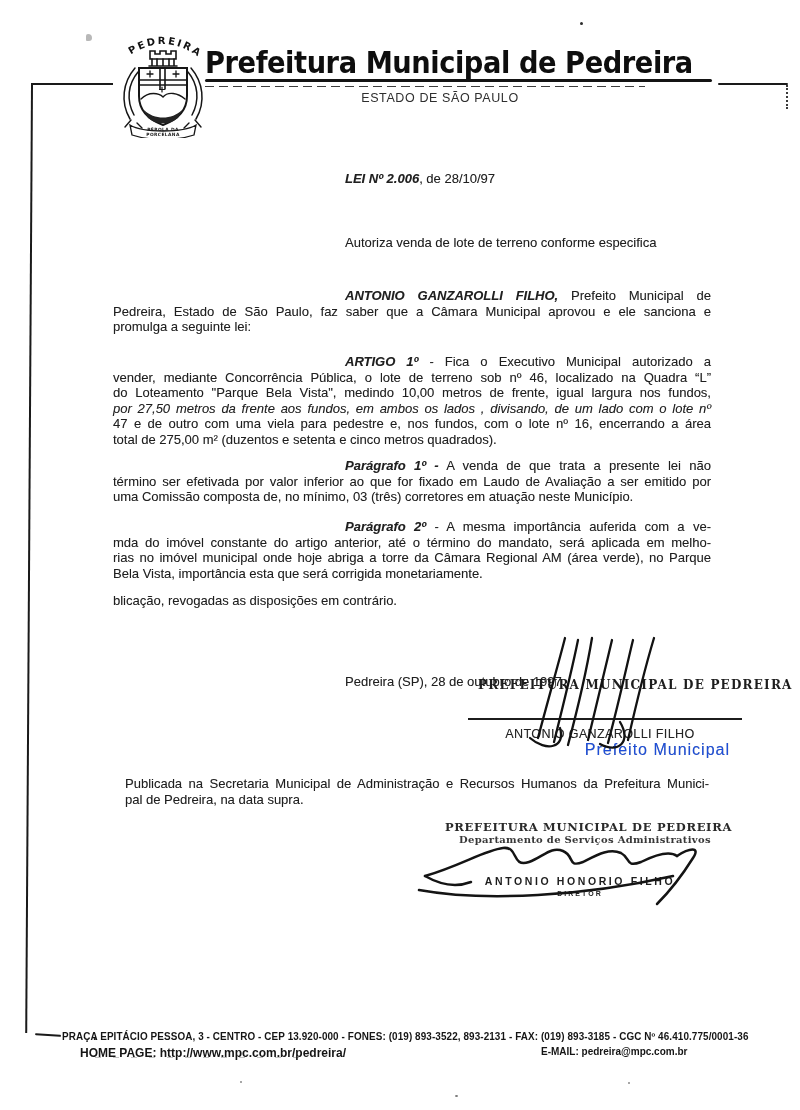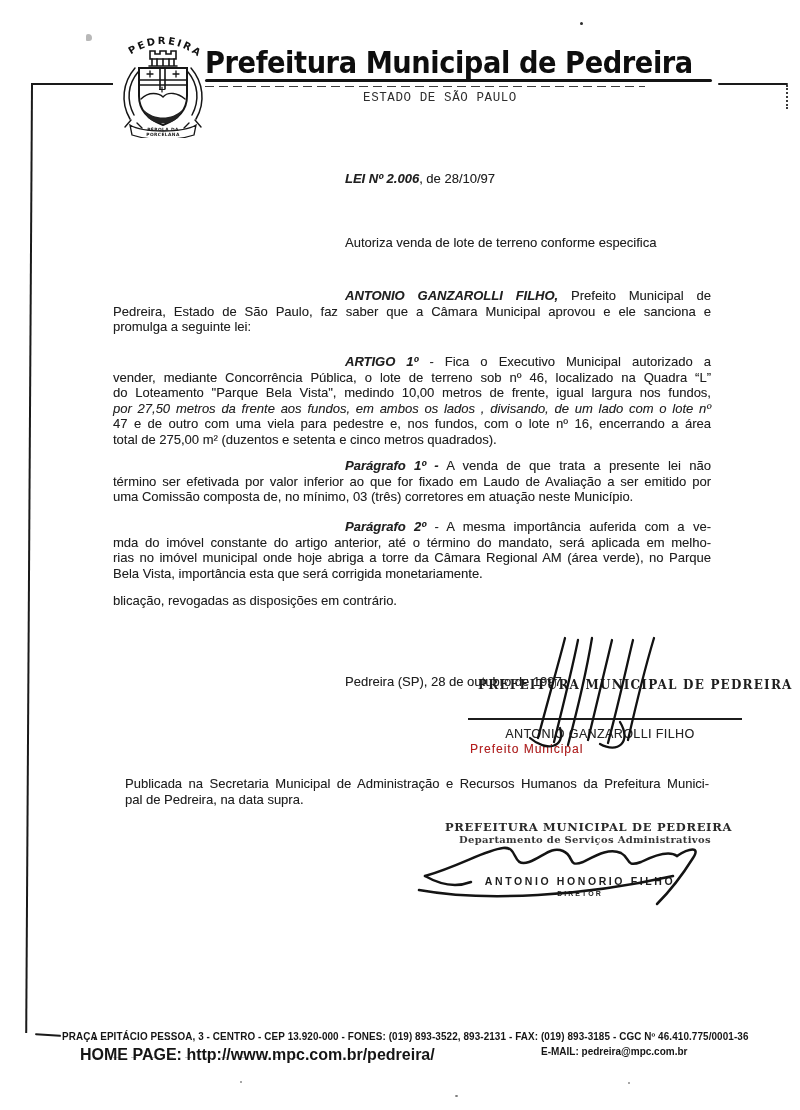--- a/index.html
+++ b/index.html
@@ -25,61 +25,61 @@
   .crest{position:absolute;left:112px;top:26px;width:102px;height:112px;}
   .org-title{
     position:absolute;left:205px;top:44px;font-family:"DejaVu Sans",sans-serif;
     font-weight:bold;font-size:31px;letter-spacing:-.5px;color:#0e0e0e;white-space:nowrap;
     transform:scaleX(.88);transform-origin:left top;
   }
   .title-rule{position:absolute;left:205px;top:79px;width:507px;height:3px;background:#141414;border-radius:2px;}
   .title-rule-dash{position:absolute;left:205px;top:86px;width:440px;height:1px;
     background:repeating-linear-gradient(90deg,#3c3c3c 0 9px,transparent 9px 14px);}
   .org-subtitle{position:absolute;left:340px;top:91px;width:200px;text-align:center;
-    font-family:Liberation Mono, monospace;font-size:12.5px;letter-spacing:.6px;color:#2e2e2e;}
+    font-family:Liberation Sans, sans-serif;font-size:12.5px;letter-spacing:.6px;color:#2e2e2e;}
   
   .doc-text{font-size:13px;line-height:15.5px;color:#1f1f1f;text-shadow:.2px .2px 0 rgba(0,0,0,.3);}
   .block{position:absolute;left:113px;width:598px;}
   .line{text-align:justify;text-align-last:justify;}
   .line.first{padding-left:232px;box-sizing:border-box;}
   .line.last{text-align-last:left;}
   .line.italic{font-style:italic;}
   .lead{font-weight:bold;font-style:italic;}
   .lei-line{position:absolute;left:345px;top:171px;white-space:nowrap;}
   .summary-line{position:absolute;left:345px;top:235px;white-space:nowrap;}
   .date-line{position:absolute;left:345px;top:674px;white-space:nowrap;}
   
   .stamp1{position:absolute;left:478px;top:678px;width:260px;text-align:center;
     font-family:"DejaVu Serif",serif;font-weight:bold;font-size:12px;letter-spacing:1.2px;
     color:#1d1d1d;white-space:nowrap;}
   .sig1-rule{position:absolute;left:468px;top:718px;width:274px;height:2px;background:#1c1c1c;}
   .sig1-name{position:absolute;left:470px;top:727px;width:260px;text-align:center;
     font-size:12.5px;letter-spacing:.4px;color:#242424;}
-  .sig1-role{position:absolute;left:470px;top:742px;width:260px;text-align:left;
-    font-size:12px;letter-spacing:1px;color:#b91c1c;}
+  .sig1-role{position:absolute;left:470px;top:742px;width:260px;text-align:right;
+    font-size:16px;letter-spacing:1px;color:#1d4ed8;}
   .sig1-svg{position:absolute;left:468px;top:630px;width:285px;height:125px;z-index:3;pointer-events:none;}
   
   .publication{position:absolute;left:125px;top:776px;width:584px;}
   
   .stamp2-l1{position:absolute;left:445px;top:820px;width:280px;text-align:center;
     font-family:"DejaVu Serif",serif;font-weight:bold;font-size:11.5px;letter-spacing:.7px;
     color:#2a2a2a;white-space:nowrap;}
   .stamp2-l2{position:absolute;left:455px;top:834px;width:260px;text-align:center;
     font-family:"DejaVu Serif",serif;font-weight:bold;font-size:10px;letter-spacing:.3px;
     color:#383838;white-space:nowrap;}
   .sig2-name{position:absolute;left:460px;top:875px;width:240px;text-align:center;
     font-weight:bold;font-size:10.5px;letter-spacing:2.6px;color:#1d1d1d;white-space:nowrap;}
   .sig2-role{position:absolute;left:460px;top:890px;width:240px;text-align:center;
     font-weight:bold;font-size:7px;letter-spacing:2px;color:#222;}
   .sig2-svg{position:absolute;left:415px;top:838px;width:310px;height:72px;z-index:3;pointer-events:none;}
   
   .footer-mark{position:absolute;left:93px;top:1028px;font-weight:bold;font-size:13px;color:#1a1a1a;}
   .footer-l1{position:absolute;left:62px;top:1031px;width:745px;font-weight:bold;font-size:10px;
     letter-spacing:.1px;color:#151515;white-space:nowrap;transform:scaleX(.99);transform-origin:left top;}
-  .footer-home{position:absolute;left:80px;top:1046px;font-weight:bold;font-size:16px;color:#151515;white-space:nowrap;}
+  .footer-home{position:absolute;left:80px;top:1046px;font-weight:bold;font-size:12px;color:#151515;white-space:nowrap;}
   .footer-mail{position:absolute;left:530px;top:1046px;font-weight:bold;font-size:10px;color:#151515;white-space:nowrap;padding-left:11px;}
 </style>
 </head>
 <body>
 
 <div class="page">
 
   <div class="edge-left"></div>
   <div class="edge-left-foot"></div>
   <div class="edge-topleft"></div>

